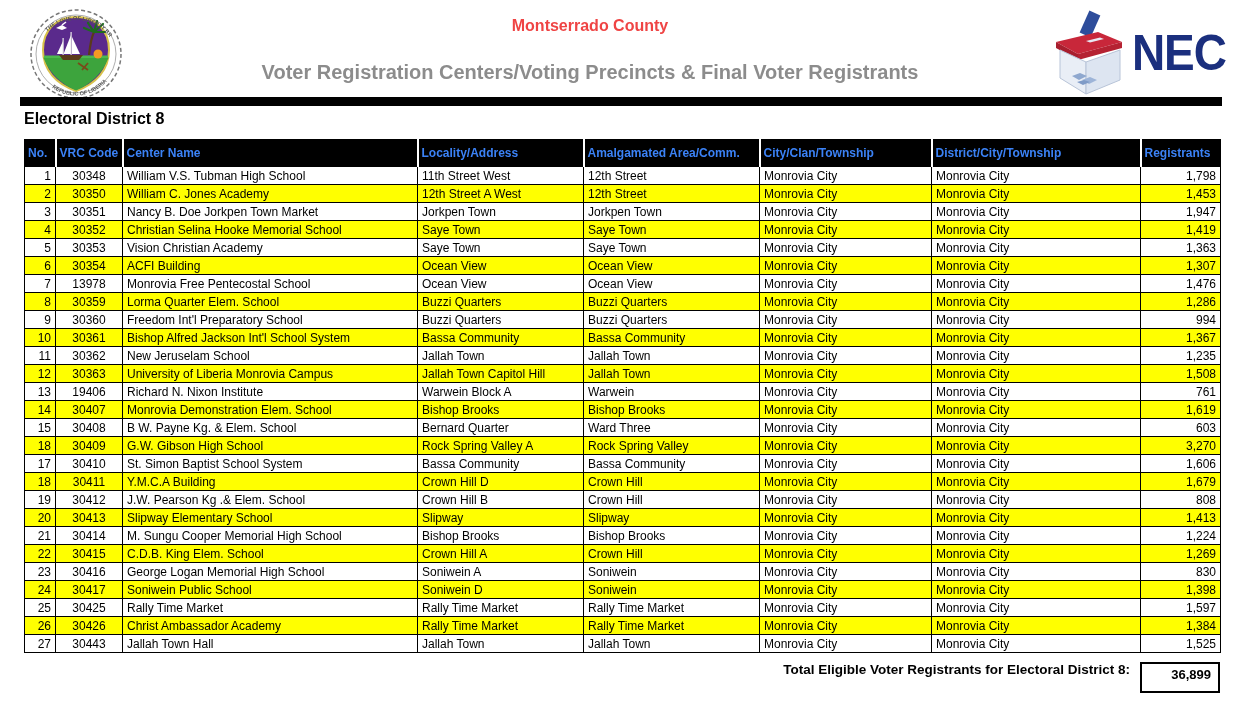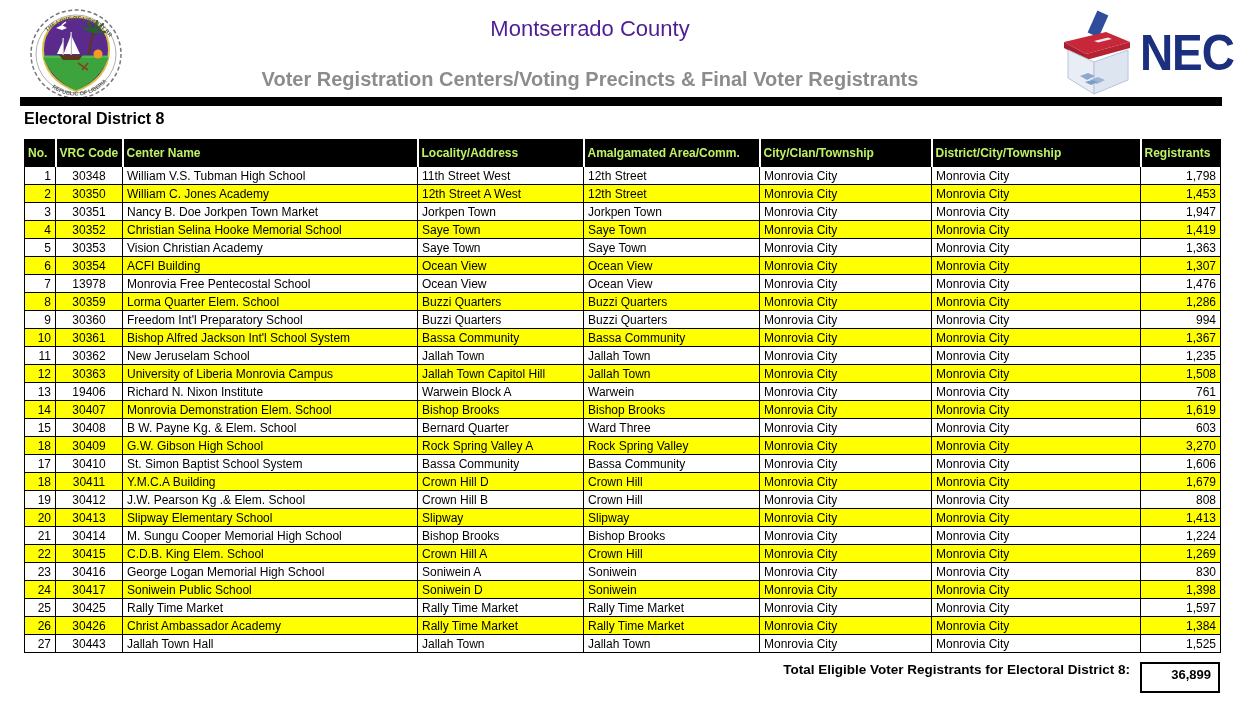--- a/index.html
+++ b/index.html
@@ -7,40 +7,40 @@
   body {
     width: 1240px; height: 704px; position: relative;
     background: #ffffff;
     font-family: "Liberation Sans", sans-serif;
     color: #000;
     overflow: hidden;
   }
   
   .page-header { position: absolute; left: 0; top: 0; width: 1240px; height: 97px; }
   .seal { position: absolute; left: 26px; top: 8px; }
-  .nec-logo { position: absolute; right: 6px; top: 10px; display: flex; align-items: center; }
+  .nec-logo { position: absolute; right: 14px; top: 10px; display: flex; align-items: center; }
   .nec-text {
     font-weight: bold; font-size: 46px; letter-spacing: -1px;
     color: var(--nec-navy, #1b2f7e); line-height: 1; margin-left: 2px;
     transform: scaleY(1.08);
   }
   .title-block { position: absolute; left: 140px; right: 200px; top: 16px; text-align: center; }
-  .page-title { font-size: 22px; font-weight: normal; color: #4c1d95; line-height: 1.2; }
+  .page-title { font-size: 16px; font-weight: bold; color: #ef4444; line-height: 1.2; }
   .page-subtitle { font-size: 20px; font-weight: bold; color: var(--subtitle-gray, #8c8c8c); margin-top: 26px; }
   .thick-rule { position: absolute; left: 20px; top: 97px; width: 1202px; height: 9px; background: #000; }
   
   .section-title { position: absolute; left: 24px; top: 110px; font-size: 16px; font-weight: bold; }
   
   table.vrc {
     position: absolute; left: 24px; top: 139px; width: 1196px;
     border-collapse: collapse; table-layout: fixed;
     border: 1px solid #000;
   }
   table.vrc th {
-    background: var(--header-bg, #000); color: #bef264;
+    background: var(--header-bg, #000); color: #3b82f6;
     font-size: 12px; font-weight: bold; text-align: left;
     padding: 2px 3px; height: 27px;
     border-right: 2px solid #fff;
     white-space: nowrap; overflow: hidden;
   }
   table.vrc th:last-child { border-right: none; }
   table.vrc td {
     border: 1px solid #000;
     font-size: 12px; height: 18px; padding: 0 4px;
     white-space: nowrap; overflow: hidden; background: #fff;

